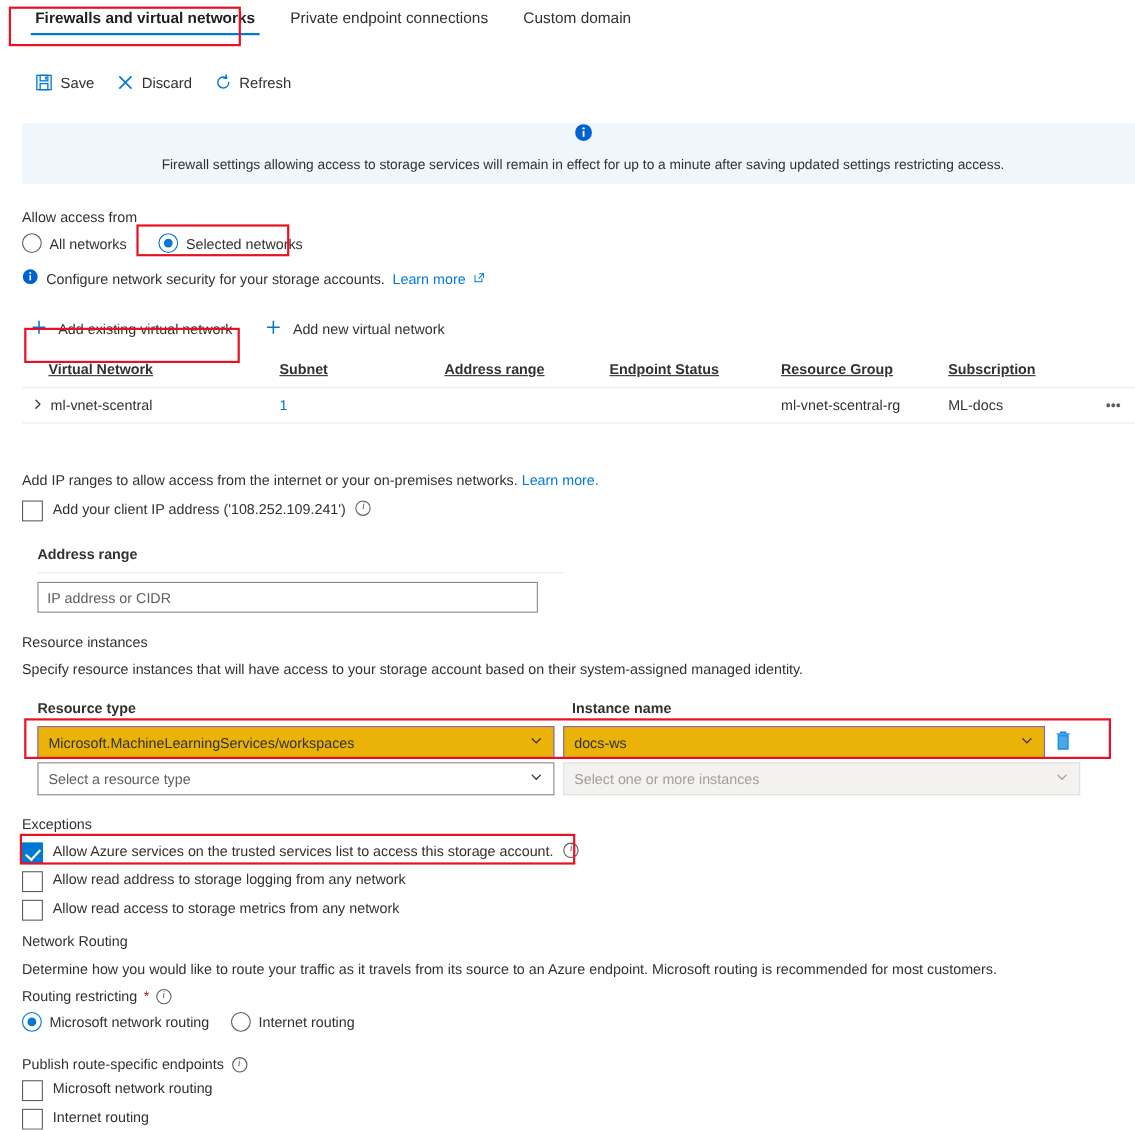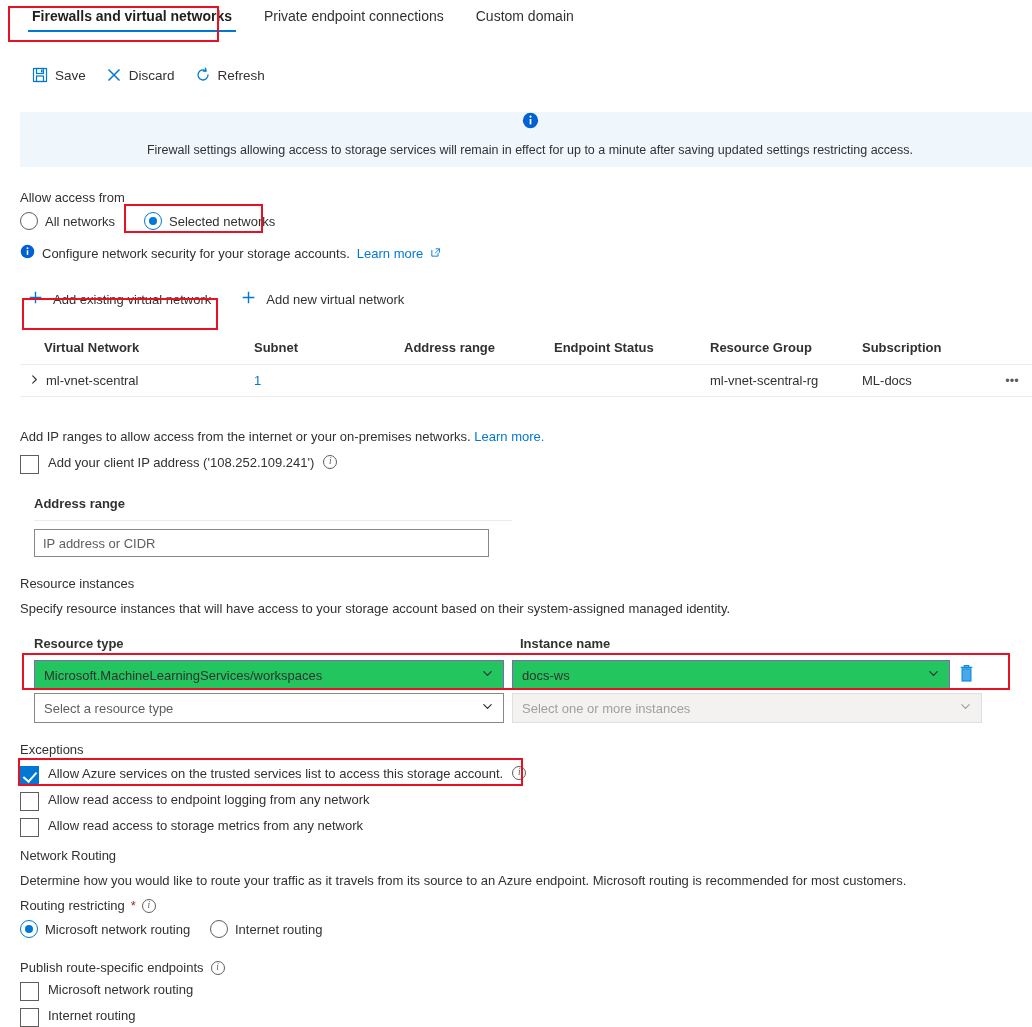--- a/index.html
+++ b/index.html
@@ -145,21 +145,21 @@
   .sel {
     height: 30px; border: 1px solid #8a8886; background: #fff;
     font-size: 13px; color: #323130;
     display: flex; align-items: center; padding: 0 30px 0 9px;
     cursor: pointer; position: relative;
   }
   .sel .chevd {
     position: absolute; right: 9px; top: 50%;
     transform: translateY(-50%);
   }
-  .sel.filled { background: #22c55e; border-color: #8764b8; }
+  .sel.filled { background: #eab308; border-color: #8764b8; }
   .sel.placeholderish { color: #605e5c; }
   .sel.disabled { background: #f3f2f1; border-color: #e1dfdd; color: #a19f9d; cursor: default; }
 
   
   .annot {
     position: absolute;
     border: 2px solid #e81123;
     pointer-events: none;
   }
   .trash { cursor: pointer; }
@@ -271,21 +271,21 @@
       <div style="display:flex; align-items:center; gap:10px; cursor:pointer; padding:4px 6px;">
         <span>
           <svg width="15" height="15" viewBox="0 0 16 16">
             <path d="M8 1.8 L8 14.2 M1.8 8 L14.2 8" stroke="#0078d4" stroke-width="1.5"></path>
           </svg>
         </span>
         <span class="label">Add new virtual network</span>
       </div>
     </div>
 
-    <div class="vnet-head" style="margin-top:28px;">
+    <div class="vnet-head" style="margin-top:16px;text-decoration:underline;">
       <div class="c1">Virtual Network</div>
       <div class="c2">Subnet</div>
       <div class="c3">Address range</div>
       <div class="c4">Endpoint Status</div>
       <div class="c5">Resource Group</div>
       <div class="c6">Subscription</div>
       <div class="c7"></div>
     </div>
 
     <div class="vnet-row">
@@ -383,21 +383,21 @@
 
   <div style="position:absolute; left:20px; top:742px; width:620px;">
     <div class="section-title">Exceptions</div>
     <div class="cb-row" style="margin-top:7px;">
       <span class="cbox on"></span>
       <span class="label">Allow Azure services on the trusted services list to access this storage account.</span>
       <span class="infoi">i</span>
     </div>
     <div class="cb-row" style="margin-top:3px;">
       <span class="cbox"></span>
-      <span class="label">Allow read access to endpoint logging from any network</span>
+      <span class="label">Allow read address to storage logging from any network</span>
     </div>
     <div class="cb-row" style="margin-top:3px;">
       <span class="cbox"></span>
       <span class="label">Allow read access to storage metrics from any network</span>
     </div>
   </div>
   <div class="annot" style="left:18px; top:758px; width:505px; height:28px;"></div>
 
   <div style="position:absolute; left:20px; top:848px; width:960px;">
     <div class="section-title">Network Routing</div>

